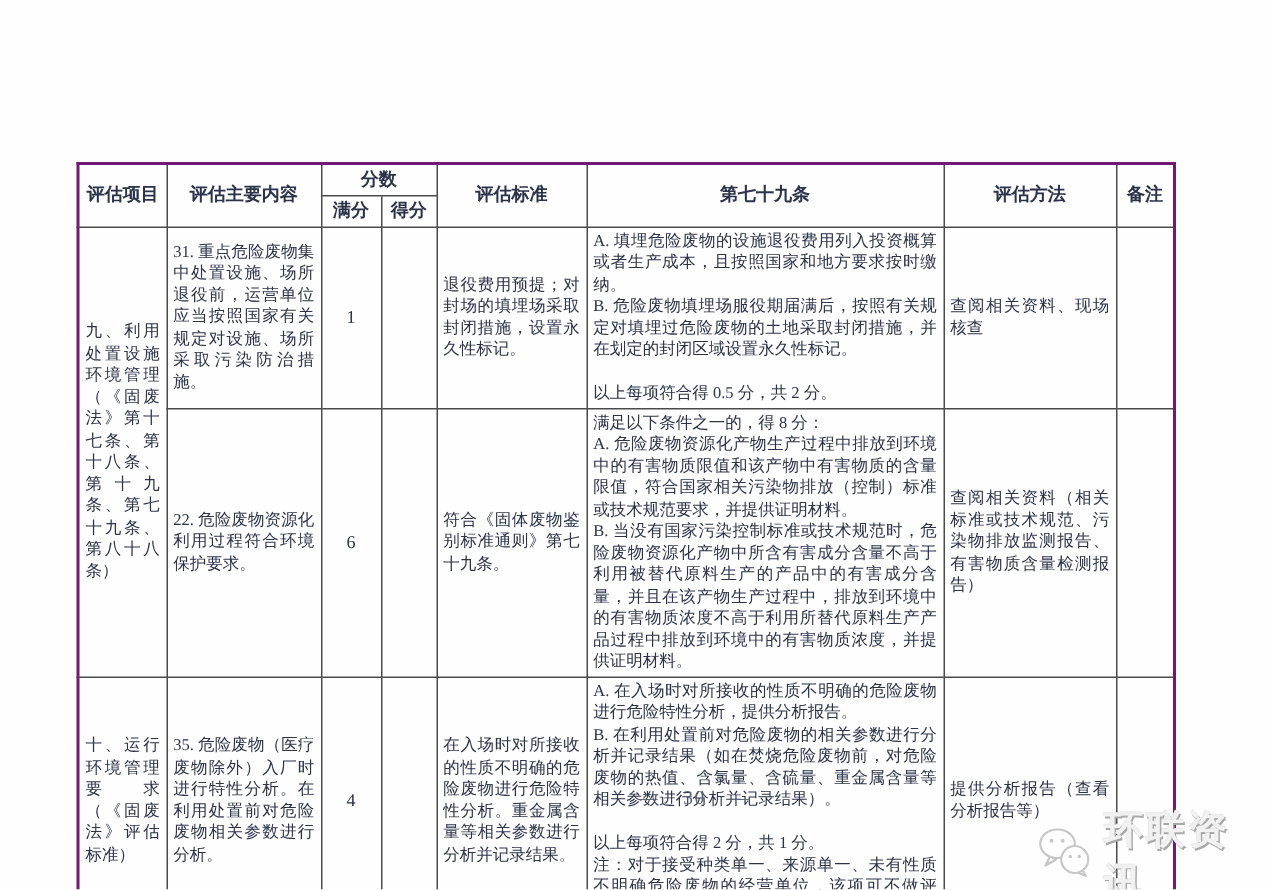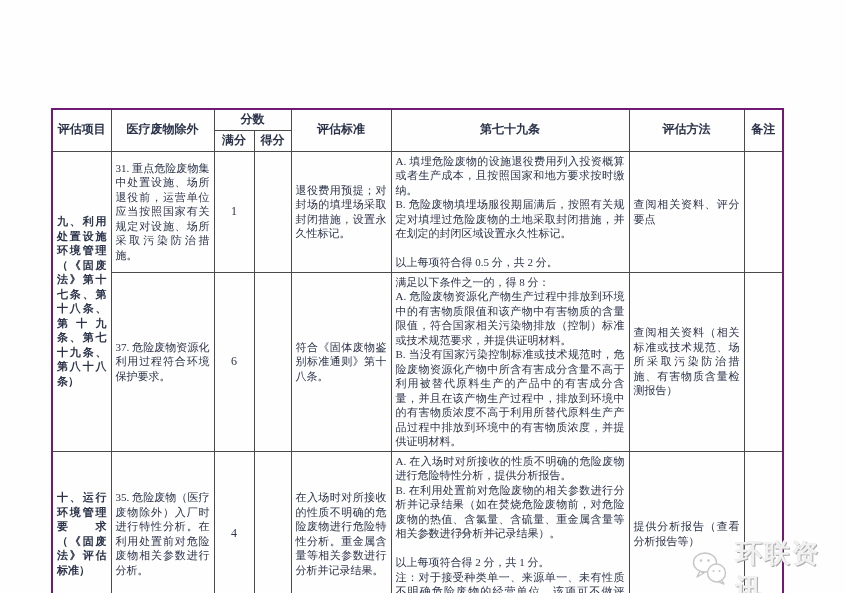--- a/index.html
+++ b/index.html
@@ -26,21 +26,21 @@
   table.eval th {
     font-family:"Liberation Sans", sans-serif;
     font-size:12px; font-weight:bold;
     text-align:center; padding:1px 2px;
   }
   tr.hrow { height:21px; }
   tr.r21 { height:104px; }
   tr.r22 { height:156px; }
   tr.r23 { height:146px; }
   td.txt  { text-align:justify; white-space:pre-line; }
-  td.group{ text-align:justify; padding:2px 5px;font-weight:bold; }
+  td.group{ text-align:justify; padding:2px 5px; }
   td.score{ text-align:center; font-size:12px; }
   td.points{ text-align:justify; white-space:pre-line; padding:2px 5px; }
   .footer {
     position:absolute; left:51px; top:524px; width:824px;
     text-align:center; font-size:13px; color:#5b6573;
     word-spacing:12px; letter-spacing:1px;
   }
   .watermark {
     position:absolute; left:690px; top:536px;
     display:flex; align-items:center; gap:4px;
@@ -64,21 +64,21 @@
         <col style="width:40px">
         <col style="width:37px">
       <col style="width:100px">
         <col style="width:238px">
         <col style="width:115px">
         <col style="width:39px">
     </colgroup>
     <thead>
       <tr class="hrow">
         <th rowspan="2">评估项目</th>
-        <th rowspan="2">医疗废物除外</th>
+        <th rowspan="2">评估主要内容</th>
         <th colspan="2">分数</th>
         <th rowspan="2">评估标准</th>
         <th rowspan="2">第七十九条</th>
         <th rowspan="2">评估方法</th>
         <th rowspan="2">备注</th>
       </tr>
       <tr class="hrow">
         <th>满分</th>
         <th>得分</th>
       </tr>
@@ -87,32 +87,32 @@
       <tr class="r21">
         <td rowspan="2" class="group">九、利用处置设施环境管理（《固废法》第十七条、第十八条、第十九条、第七十九条、第八十八条）</td>
         <td class="txt">31. 重点危险废物集中处置设施、场所退役前，运营单位应当按照国家有关规定对设施、场所采取污染防治措施。</td>
         <td class="score">1</td>
         <td class="score"></td>
         <td class="txt">退役费用预提；对封场的填埋场采取封闭措施，设置永久性标记。</td>
         <td class="points">A. 填埋危险废物的设施退役费用列入投资概算或者生产成本，且按照国家和地方要求按时缴纳。
 B. 危险废物填埋场服役期届满后，按照有关规定对填埋过危险废物的土地采取封闭措施，并在划定的封闭区域设置永久性标记。
 
 以上每项符合得 0.5 分，共 2 分。</td>
-        <td class="txt">查阅相关资料、评分要点</td>
+        <td class="txt">查阅相关资料、现场核查</td>
         <td class="txt"></td>
       </tr>
       <tr class="r22">
-        <td class="txt">37. 危险废物资源化利用过程符合环境保护要求。</td>
+        <td class="txt">22. 危险废物资源化利用过程符合环境保护要求。</td>
         <td class="score">6</td>
         <td class="score"></td>
-        <td class="txt">符合《固体废物鉴别标准通则》第十八条。</td>
+        <td class="txt">符合《固体废物鉴别标准通则》第七十九条。</td>
         <td class="points">满足以下条件之一的，得 8 分：
 A. 危险废物资源化产物生产过程中排放到环境中的有害物质限值和该产物中有害物质的含量限值，符合国家相关污染物排放（控制）标准或技术规范要求，并提供证明材料。
 B. 当没有国家污染控制标准或技术规范时，危险废物资源化产物中所含有害成分含量不高于利用被替代原料生产的产品中的有害成分含量，并且在该产物生产过程中，排放到环境中的有害物质浓度不高于利用所替代原料生产产品过程中排放到环境中的有害物质浓度，并提供证明材料。</td>
-        <td class="txt">查阅相关资料（相关标准或技术规范、场所采取污染防治措施、有害物质含量检测报告）</td>
+        <td class="txt">查阅相关资料（相关标准或技术规范、污染物排放监测报告、有害物质含量检测报告）</td>
         <td class="txt"></td>
       </tr>
       <tr class="r23">
         <td class="group">十、运行环境管理要求（《固废法》评估标准）</td>
         <td class="txt">35. 危险废物（医疗废物除外）入厂时进行特性分析。在利用处置前对危险废物相关参数进行分析。</td>
         <td class="score">4</td>
         <td class="score"></td>
         <td class="txt">在入场时对所接收的性质不明确的危险废物进行危险特性分析。重金属含量等相关参数进行分析并记录结果。</td>
         <td class="points">A. 在入场时对所接收的性质不明确的危险废物进行危险特性分析，提供分析报告。
 B. 在利用处置前对危险废物的相关参数进行分析并记录结果（如在焚烧危险废物前，对危险废物的热值、含氯量、含硫量、重金属含量等相关参数进行分析并记录结果）。

